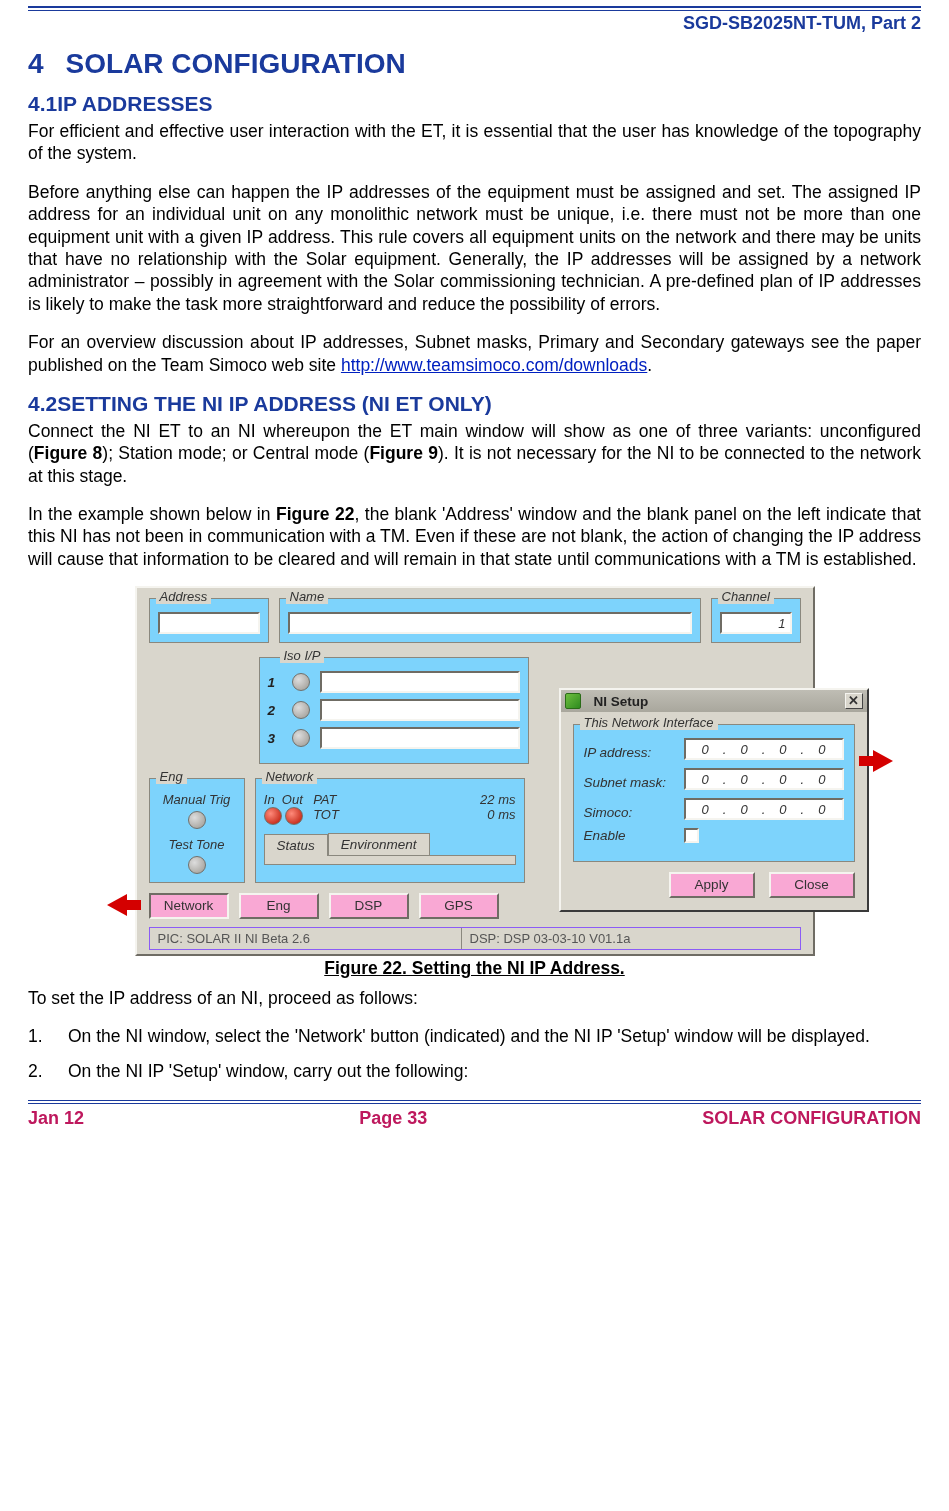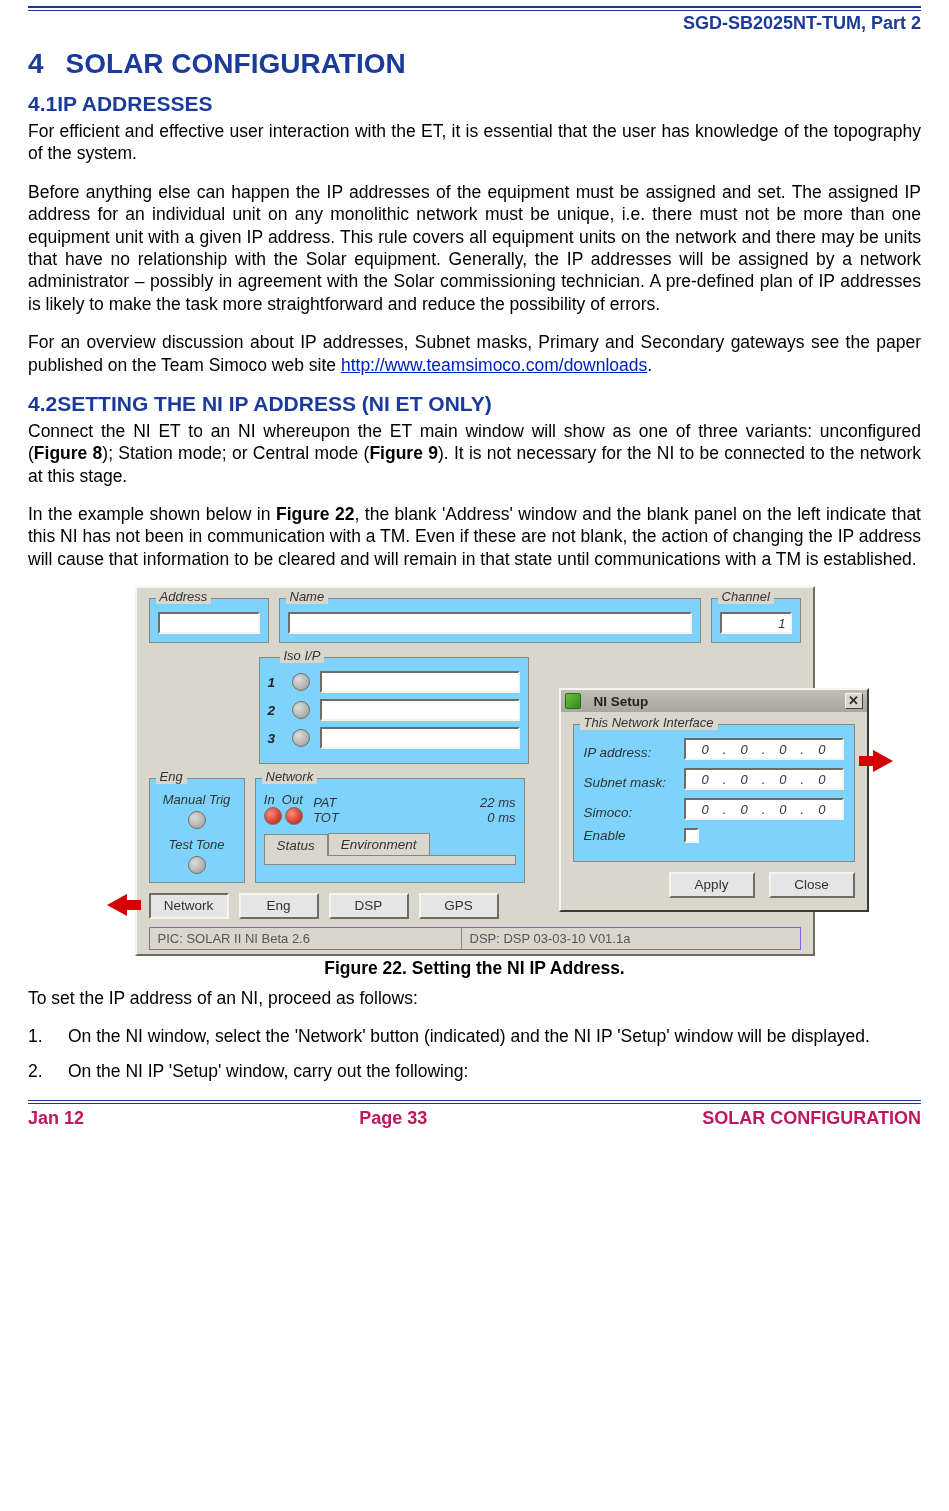--- a/index.html
+++ b/index.html
@@ -36,21 +36,21 @@
     font-weight: bold;
     margin: 12px 0 4px 0;
   }
   h2.subsection .num { }
   h2.subsection .sc { font-variant: small-caps; }
   p { margin: 0 0 16px 0; line-height: 1.28; text-align: justify; }
   a.link { color: #0020c0; text-decoration: underline; }
   ol.steps { margin: 0 0 16px 0; padding-left: 0; list-style: none; }
   ol.steps li { margin-bottom: 14px; display: flex; text-align: justify; }
   ol.steps li .n { width: 40px; flex: none; }
-  .fig-caption { text-align: center; font-weight: bold; margin: 2px 0 8px 0; }
+  .fig-caption { text-align: center; font-weight: bold; margin: 2px 0 8px 0; text-decoration: underline; }
   .footer-rule { border-top: 1px solid #1a3a9c; margin-top: 18px; }
   .footer {
     display: flex;
     justify-content: space-between;
     color: #be185d;
     font-weight: bold;
     font-size: 18px;
     padding: 4px 0 0 0;
   }
   .footer .center { flex: 1; text-align: center; }
@@ -105,21 +105,21 @@
     border-top: 2px solid #6f6c64;
     border-left: 2px solid #6f6c64;
     border-right: 2px solid #f5f4ef;
     border-bottom: 2px solid #f5f4ef;
     height: 22px;
     line-height: 20px;
     padding: 0 4px;
     font-size: 13px;
   }
   .btn {
-    background: #e5e5e5;
+    background: #f9a8d4;
     border-top: 2px solid #f5f4ef;
     border-left: 2px solid #f5f4ef;
     border-right: 2px solid #6f6c64;
     border-bottom: 2px solid #6f6c64;
     height: 26px;
     line-height: 22px;
     text-align: center;
     font-size: 13.5px;
     padding: 0 10px;
     display: inline-block;
@@ -346,21 +346,21 @@
           <div style="position:absolute;top:-9px;left:6px;background:#d9d6cc;padding:0 4px;font-size:13px">Eng</div>
           <div style="font-size:13px">Manual Trig</div>
           <span class="led" style="margin:4px 0"></span>
           <div style="font-size:13px;margin-top:4px">Test Tone</div>
           <span class="led" style="margin-top:4px"></span>
         </div>
 
         <div class="grp" style="flex:0 0 270px">
           <div class="grp-border-top"></div>
           <div style="position:absolute;top:-9px;left:6px;background:#d9d6cc;padding:0 4px;font-size:13px">Network</div>
-          <div style="display:flex;align-items:flex-end;gap:10px;font-size:13px">
+          <div style="display:flex;align-items:flex-start;gap:10px;font-size:13px">
             <div style="text-align:center">
               <div><span>In</span>&nbsp;&nbsp;<span>Out</span></div>
               <div><span class="led red"></span>&nbsp;<span class="led red"></span></div>
             </div>
             <div>
               <div><span>PAT</span></div>
               <div><span>TOT</span></div>
             </div>
             <div style="text-align:right;flex:1">
               <div>22 ms</div>

